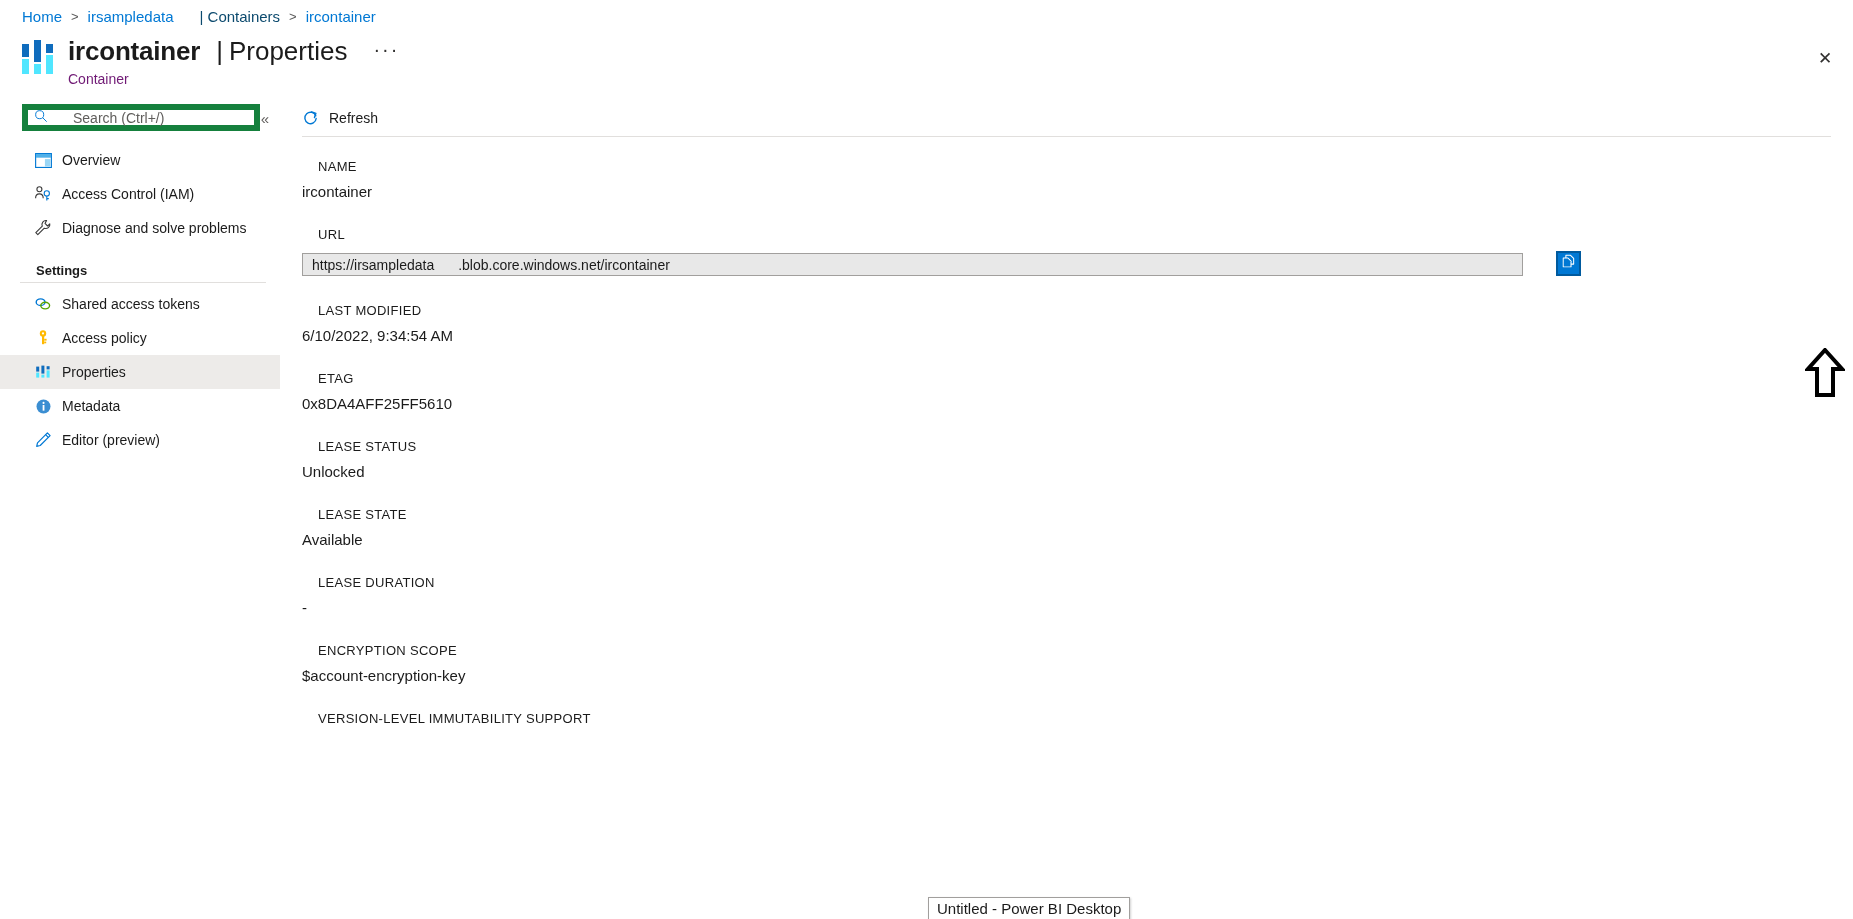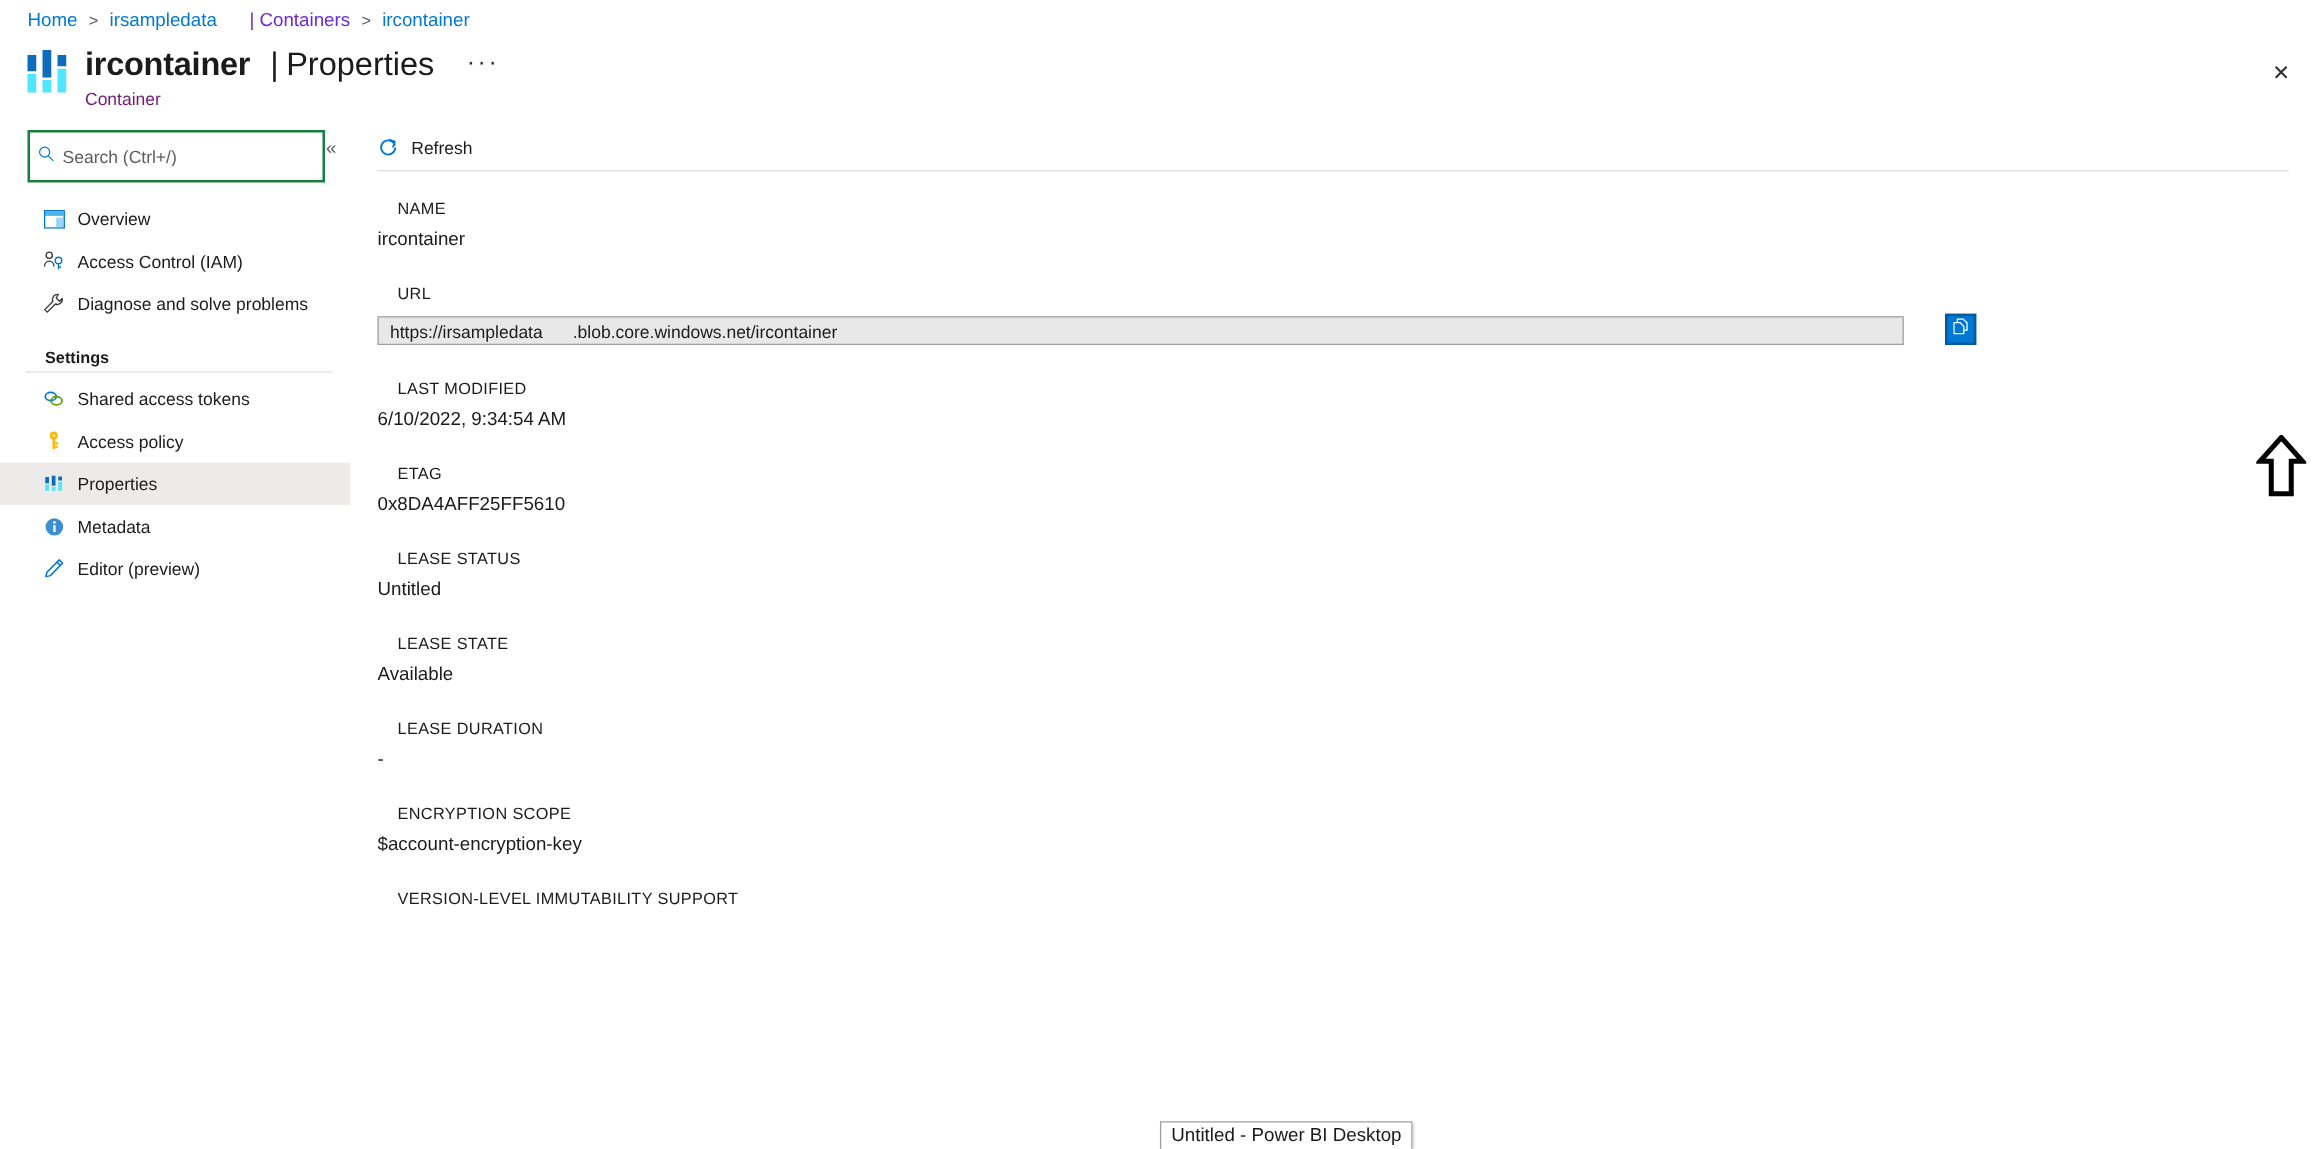--- a/index.html
+++ b/index.html
@@ -19,21 +19,21 @@
     display: flex; align-items: center;
     font-size: 15px;
     color: #0078d4;
     white-space: nowrap;
   }
   #breadcrumb .crumb { color: #0078d4; cursor: pointer; }
   #breadcrumb .sep {
     color: #5a5a5a; margin: 0 9px; font-size: 13px; font-weight: 400;
   }
   #breadcrumb .crumb-group { display: flex; align-items: center; justify-content: flex-end; }
-  #breadcrumb .crumb-sub { color: #6d28d9; margin-left: 26px; }
+  #breadcrumb .crumb-sub { color: #0c4a6e; margin-left: 26px; }
 
   
   #title-area {
     position: absolute;
     left: 22px; top: 36px;
     display: flex; align-items: flex-start;
   }
   #resource-icon {
     width: 32px; height: 34px;
     margin-top: 4px; margin-right: 14px;
@@ -77,25 +77,26 @@
 
   
   #sidebar {
     position: absolute;
     left: 0; top: 100px;
     width: 280px; height: 819px;
     background: #ffffff;
   }
   #search-wrap {
     margin: 4px 20px 0 22px;
-    height: 42px;
-    border: 2px solid #15803d;
+    height: 27px;
+    border: 6px solid #15803d;
     display: flex; align-items: center;
     padding: 0 6px;
     background: #fff;
+    gap: 19px;
   }
   #search-wrap svg { flex: 0 0 auto; margin-right: 6px; }
   #search-input {
     border: none; outline: none; width: 100%;
     font-family: "Liberation Sans", sans-serif;
     font-size: 14px; color: #323130;
     background: transparent;
   }
   #search-input::placeholder { color: #605e5c; }
 
@@ -426,21 +427,21 @@
       <div class="prop-value">6/10/2022, 9:34:54 AM</div>
     </div>
 
     <div class="prop-block">
       <div class="prop-label">ETAG</div>
       <div class="prop-value">0x8DA4AFF25FF5610</div>
     </div>
 
     <div class="prop-block">
       <div class="prop-label">LEASE STATUS</div>
-      <div class="prop-value">Untitled</div>
+      <div class="prop-value">Unlocked</div>
     </div>
 
     <div class="prop-block">
       <div class="prop-label">LEASE STATE</div>
       <div class="prop-value">Available</div>
     </div>
 
     <div class="prop-block">
       <div class="prop-label">LEASE DURATION</div>
       <div class="prop-value">-</div>

